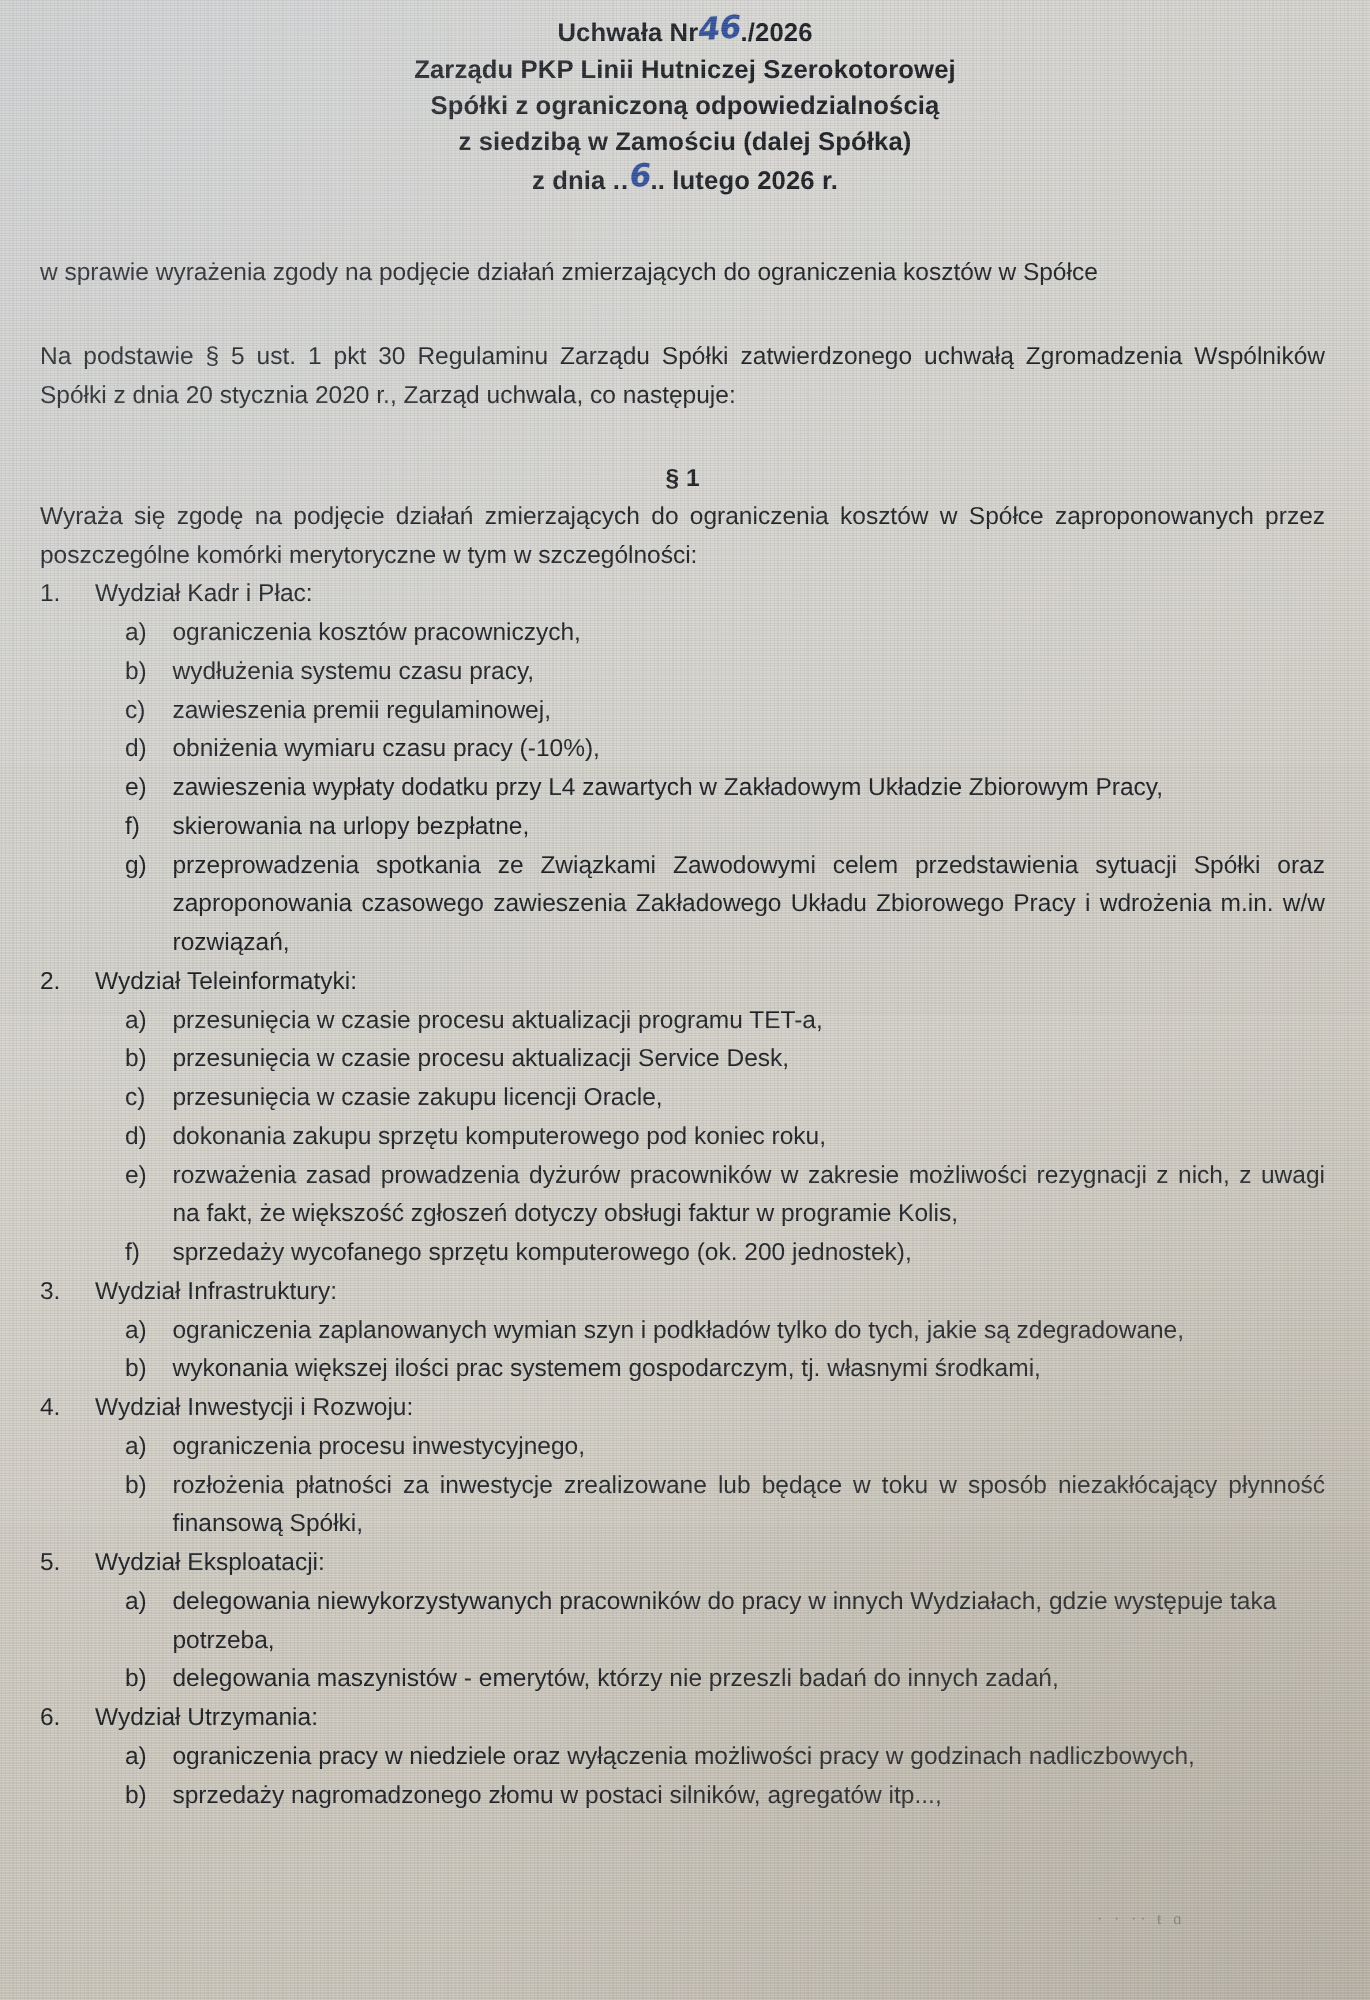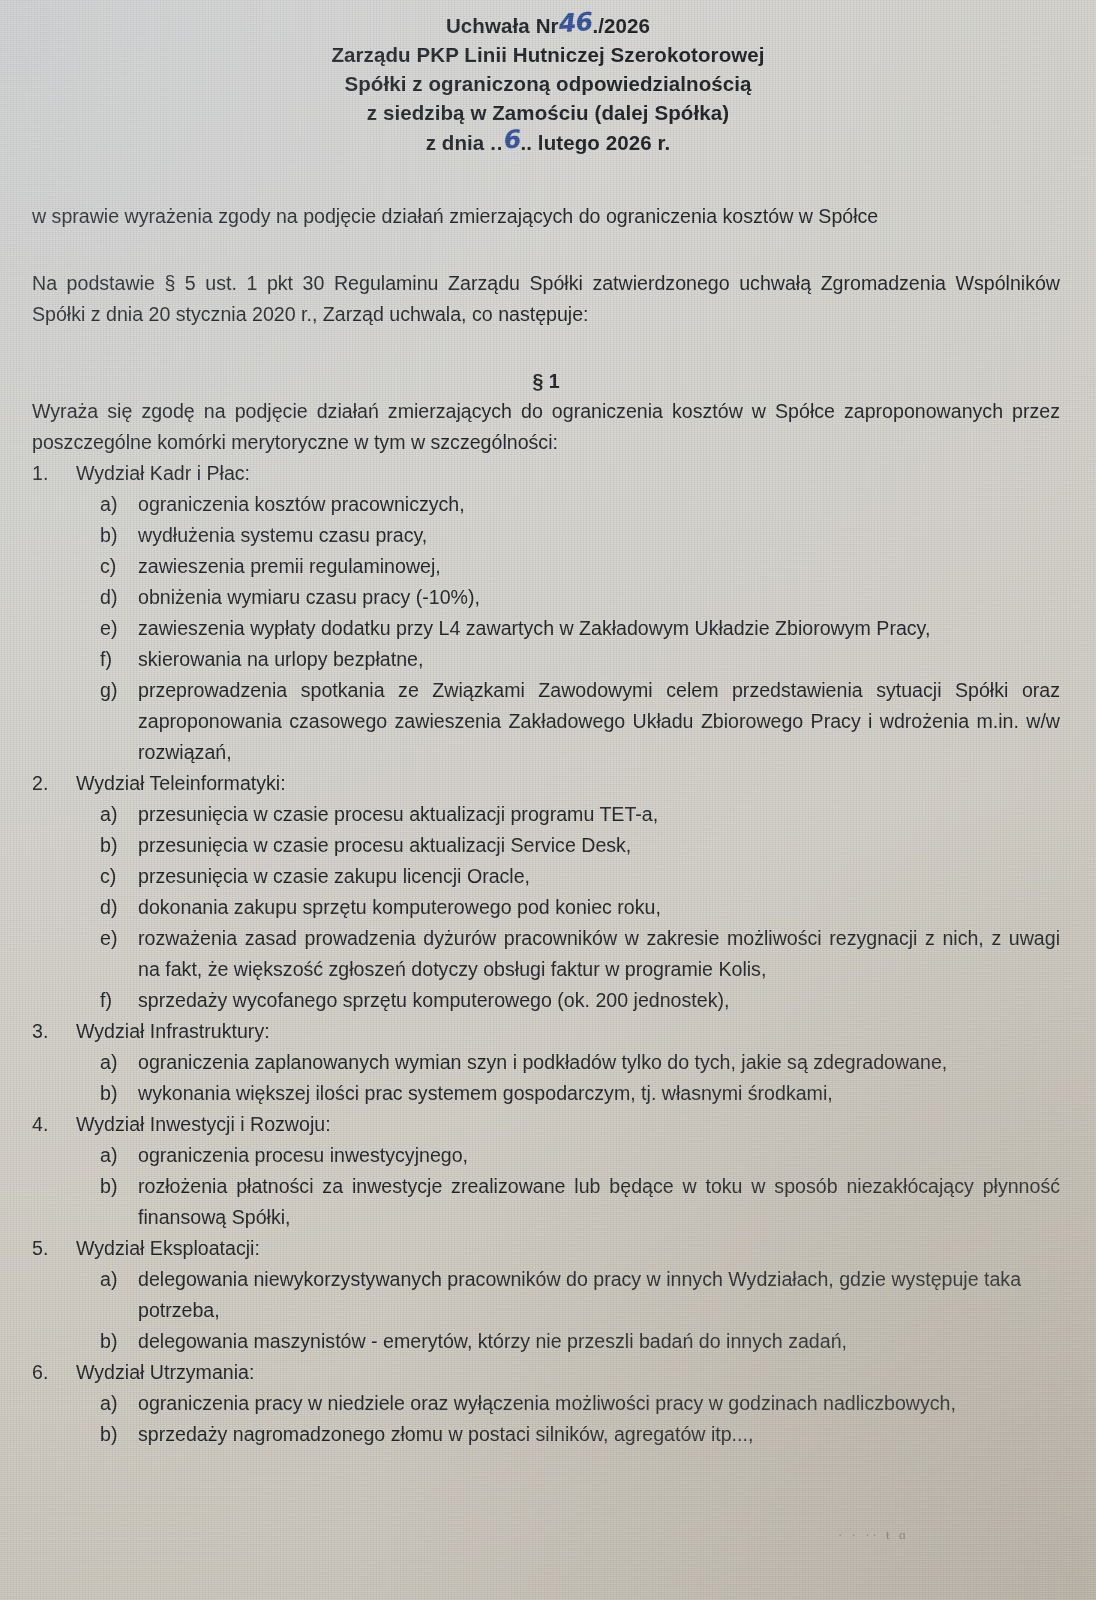--- a/index.html
+++ b/index.html
@@ -166,20 +166,21 @@
     width: 150px;
     height: 22px;
     z-index: 5;
     opacity: 0.45;
     font-family: "Liberation Serif", serif;
     font-size: 13px;
     color: #4a4e55;
     letter-spacing: 3px;
     filter: blur(0.4px);
     white-space: nowrap;
+    text-align: center;
   }
 </style>
 </head>
 <body>
 
 <div class="page">
   <div class="content">
 
     <div class="title-block">
       <div class="title-line"><span>Uchwała Nr</span><span class="hand">46</span><span>./2026</span></div>

